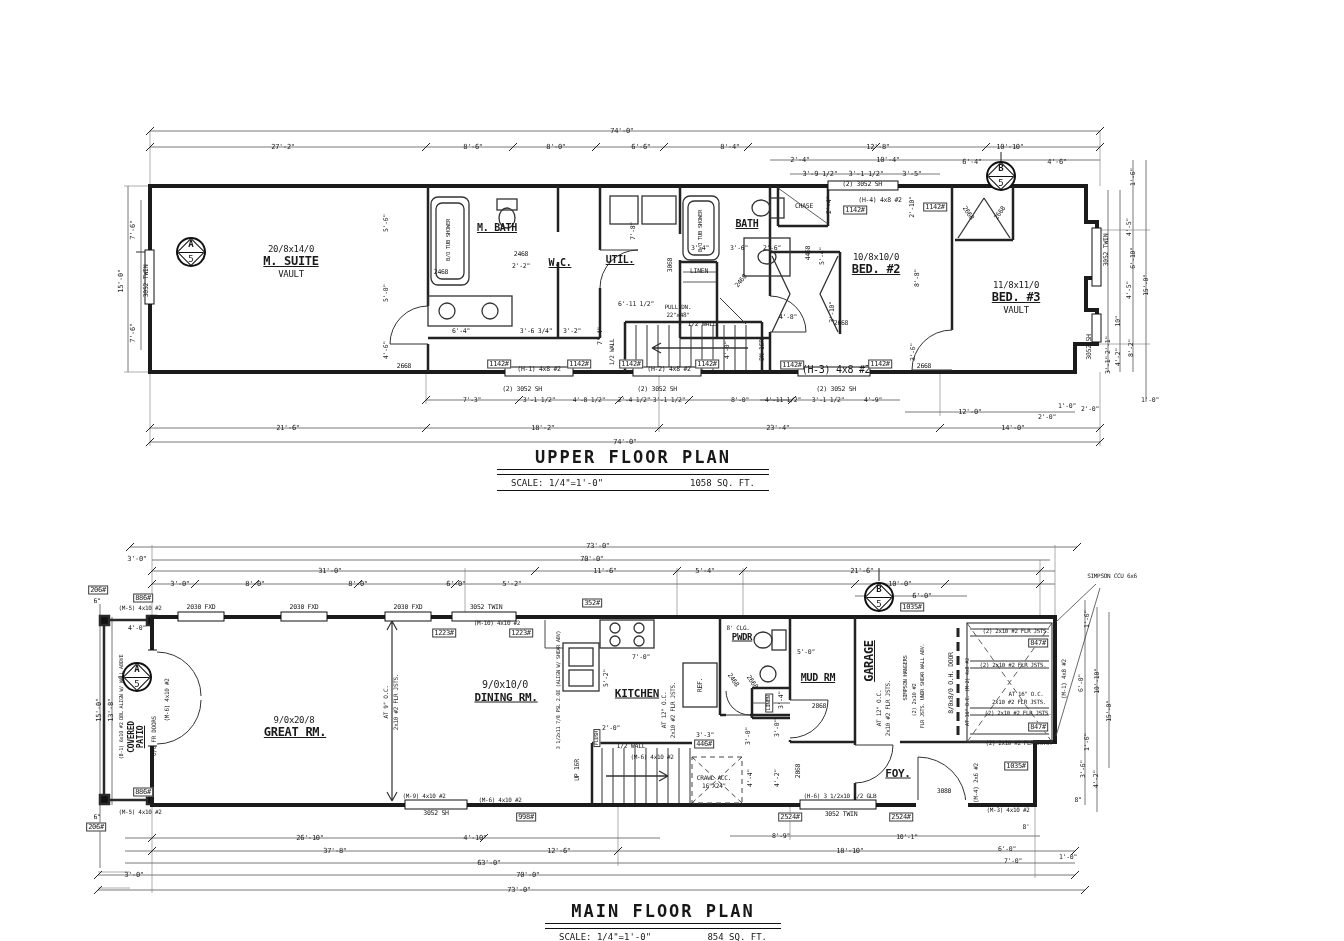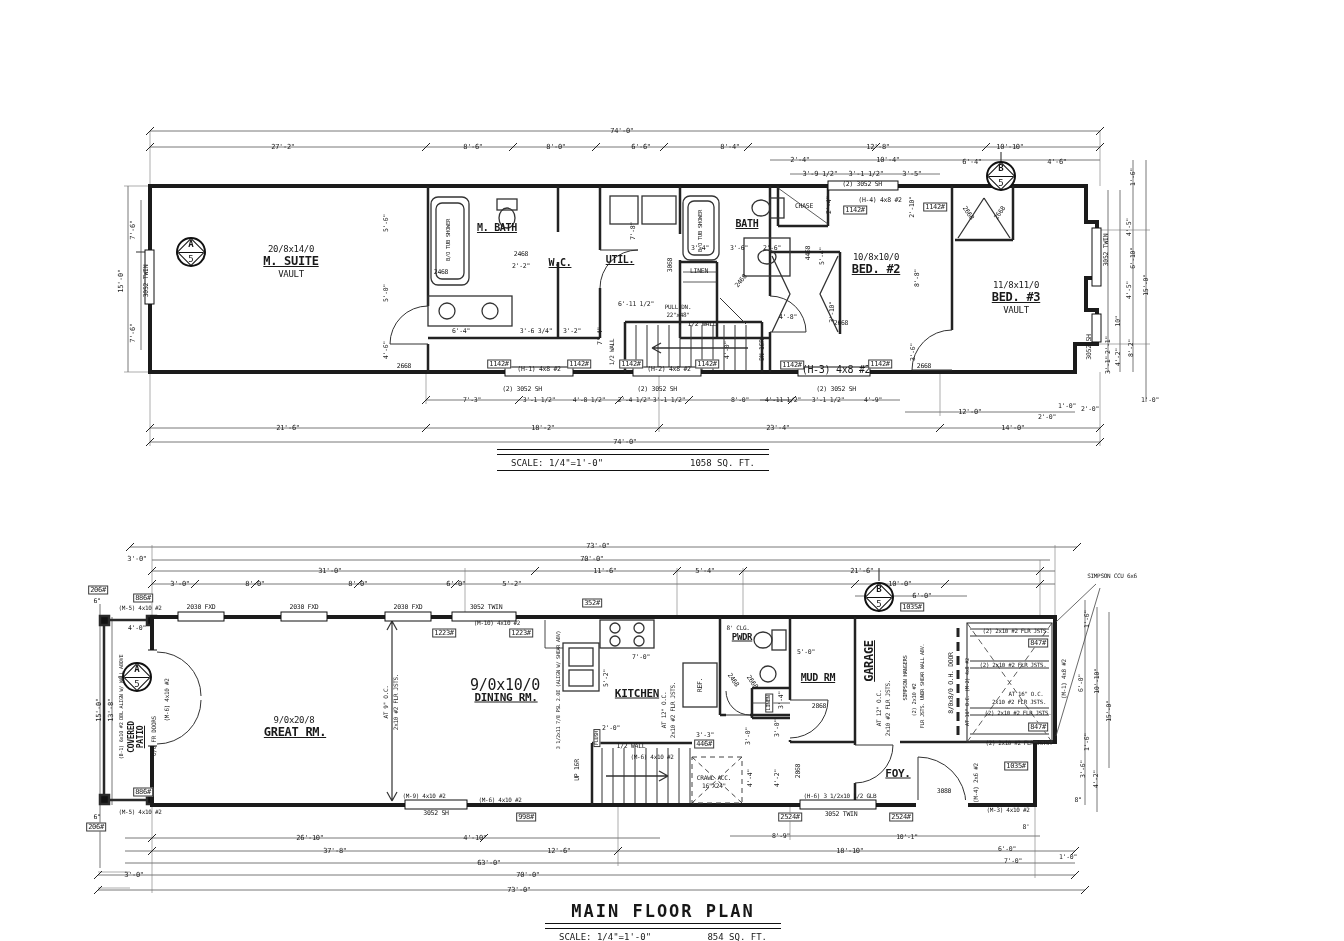--- a/index.html
+++ b/index.html
@@ -367,21 +367,21 @@
       <span class="lbl bold und" style="left: 141px; top: 737px; font-size: 8px; transform: translate(-50%, -50%) rotate(-90deg);">PATIO</span>
       <span class="lbl" style="left: 154px; top: 736px; font-size: 6px; transform: translate(-50%, -50%) rotate(-90deg);">6/0 FR DOORS</span>
       <span class="lbl" style="left: 167px; top: 700px; font-size: 6px; transform: translate(-50%, -50%) rotate(-90deg);">(M-6) 4x10 #2</span>
       <span class="lbl bx" style="left: 143px; top: 792px; transform: translate(-50%, -50%) rotate(0deg);">886#</span>
       <span class="lbl" style="left: 140px; top: 812px; font-size: 6px; transform: translate(-50%, -50%) rotate(0deg);">(M-5) 4x10 #2</span>
       <span class="lbl bx" style="left: 96px; top: 827px; transform: translate(-50%, -50%) rotate(0deg);">206#</span>
       <span class="lbl" style="left: 294px; top: 720px; font-size: 9px; transform: translate(-50%, -50%) rotate(0deg);">9/0x20/8</span>
       <span class="lbl bold und" style="left: 295px; top: 732px; font-size: 12px; transform: translate(-50%, -50%) rotate(0deg);">GREAT RM.</span>
       <span class="lbl" style="left: 386px; top: 702px; font-size: 6px; transform: translate(-50%, -50%) rotate(-90deg);">AT 9" O.C.</span>
       <span class="lbl" style="left: 396px; top: 702px; font-size: 6px; transform: translate(-50%, -50%) rotate(-90deg);">2x10 #2 FLR JSTS.</span>
-      <span class="lbl" style="left: 505px; top: 685px; font-size: 15px; transform: translate(-50%, -50%) rotate(0deg);">9/0x10/0</span>
+      <span class="lbl" style="left: 505px; top: 685px; font-size: 10px; transform: translate(-50%, -50%) rotate(0deg);">9/0x10/0</span>
       <span class="lbl bold und" style="left: 506px; top: 697px; font-size: 11px; transform: translate(-50%, -50%) rotate(0deg);">DINING RM.</span>
       <span class="lbl bold und" style="left: 637px; top: 693px; font-size: 11px; transform: translate(-50%, -50%) rotate(0deg);">KITCHEN</span>
       <span class="lbl" style="left: 559px; top: 690px; font-size: 5.2px; transform: translate(-50%, -50%) rotate(-90deg);">3 1/2x11 7/8 PSL 2.0E (ALIGN W/ SHEAR ABV)</span>
       <span class="lbl" style="left: 641px; top: 657px; font-size: 6.5px; transform: translate(-50%, -50%) rotate(0deg);">7'-0"</span>
       <span class="lbl" style="left: 606px; top: 678px; font-size: 6.5px; transform: translate(-50%, -50%) rotate(-90deg);">5'-2"</span>
       <span class="lbl" style="left: 611px; top: 728px; font-size: 6.5px; transform: translate(-50%, -50%) rotate(0deg);">2'-0"</span>
       <span class="lbl bx" style="left: 597px; top: 738px; font-size: 5.2px; transform: translate(-50%, -50%) rotate(-90deg);">FLUSH</span>
       <span class="lbl" style="left: 631px; top: 746px; font-size: 6.5px; transform: translate(-50%, -50%) rotate(0deg);">1/2 WALL</span>
       <span class="lbl" style="left: 652px; top: 757px; font-size: 6px; transform: translate(-50%, -50%) rotate(0deg);">(M-6) 4x10 #2</span>
       <span class="lbl" style="left: 577px; top: 770px; font-size: 6.5px; transform: translate(-50%, -50%) rotate(-90deg);">UP 16R</span>
@@ -465,20 +465,21 @@
         <u>5</u>
       </div>
       <div class="mk" style="left: 879px; top: 597px;">
         <i class="dia"></i>
         <b>B</b>
         <u>5</u>
       </div>
     </div>
 
 <div class="tblock" style="left:497px;top:447px;width:272px;">
+  <div class="t-title">UPPER FLOOR PLAN</div>
   <div class="t-rule"></div>
   <div class="t-sub">
     <span>SCALE: 1/4"=1'-0"</span>
     <span>1058 SQ. FT.</span>
   </div>
 </div>
 
 <div class="tblock" style="left:545px;top:901px;width:236px;">
   <div class="t-title">MAIN FLOOR PLAN</div>
   <div class="t-rule"></div>

